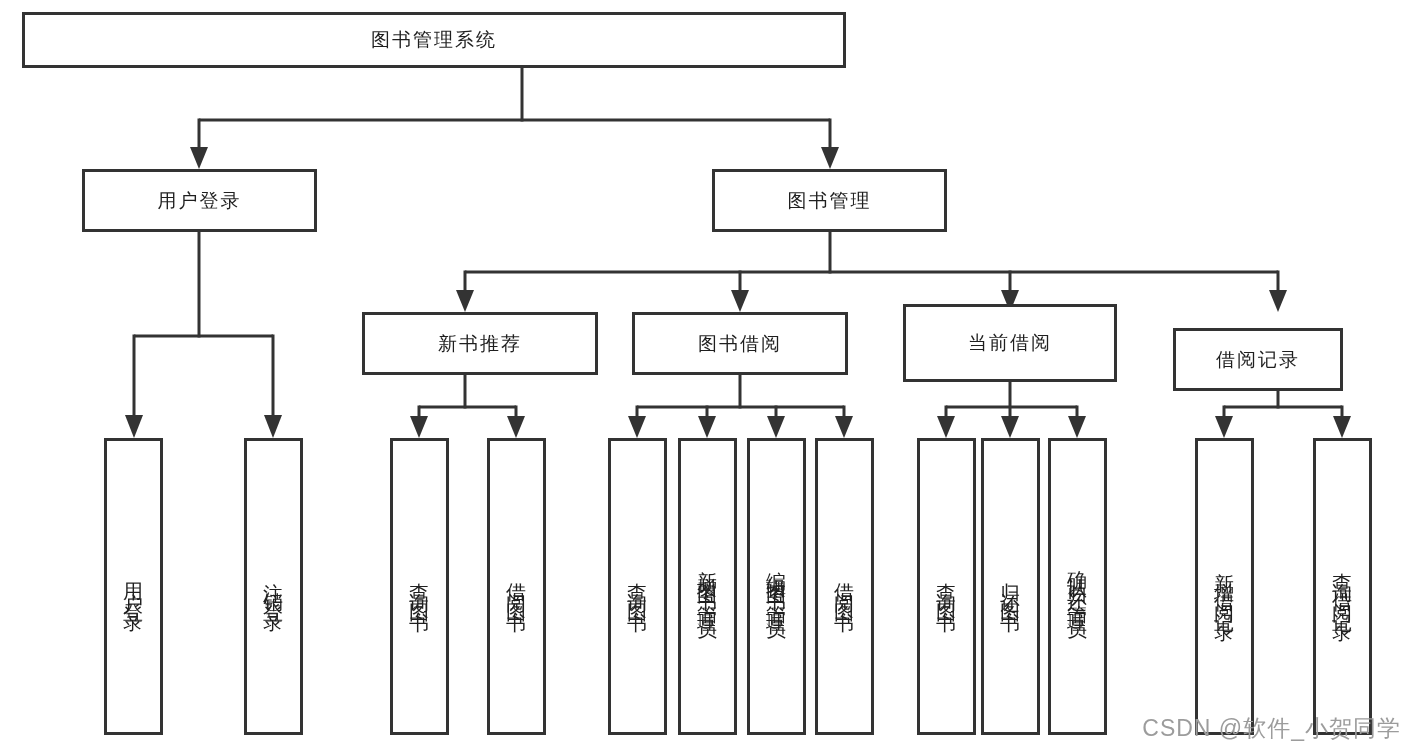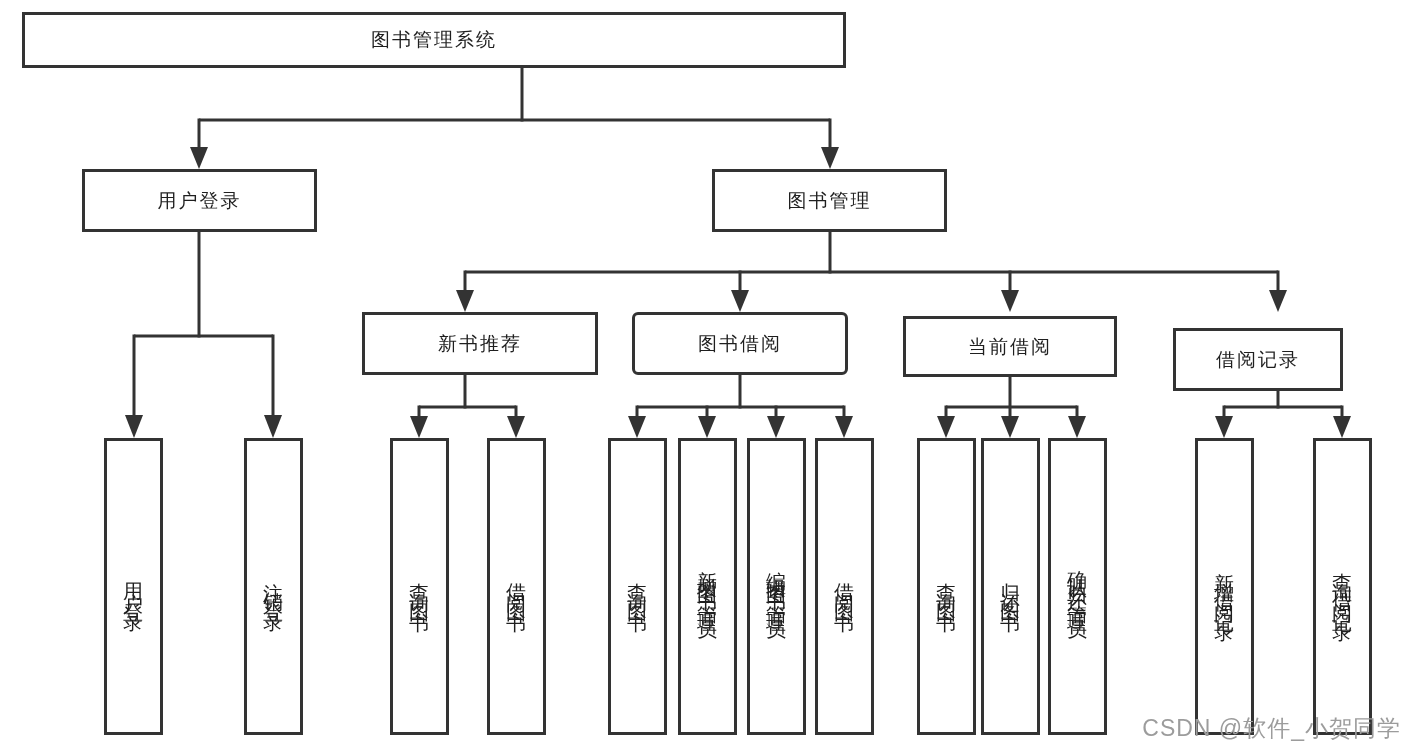--- a/index.html
+++ b/index.html
@@ -53,22 +53,22 @@
 
   
   .n-root   { left: 22px;   top: 12px;  width: 824px; height: 56px; }
 
   
   .n-login  { left: 82px;   top: 169px; width: 235px;  height: 63px; }
   .n-mgmt   { left: 712px;  top: 169px; width: 235px;  height: 63px; }
 
   
   .n-g0 { left: 362px;  top: 312px; width: 236px; height: 63px; }
-  .n-g1 { left: 632px;  top: 312px; width: 216px; height: 63px; border-radius: 6px; }
-  .n-g2 { left: 903px;  top: 316px; width: 214px; height: 61px; align-items: center; }
+  .n-g1 { left: 632px;  top: 312px; width: 216px; height: 63px; }
+  .n-g2 { left: 903px;  top: 304px; width: 214px; height: 78px; align-items: center; }
   .n-g3 { left: 1173px; top: 328px; width: 170px; height: 63px; }
 
   
   .leaf { top: 438px; width: 59px; height: 297px; }
   .n-l0  { left: 104px; }
   .n-l1  { left: 244px; }
   .n-l2  { left: 390px; }
   .n-l3  { left: 487px; }
   .n-l4  { left: 608px; }
   .n-l5  { left: 678px; }

